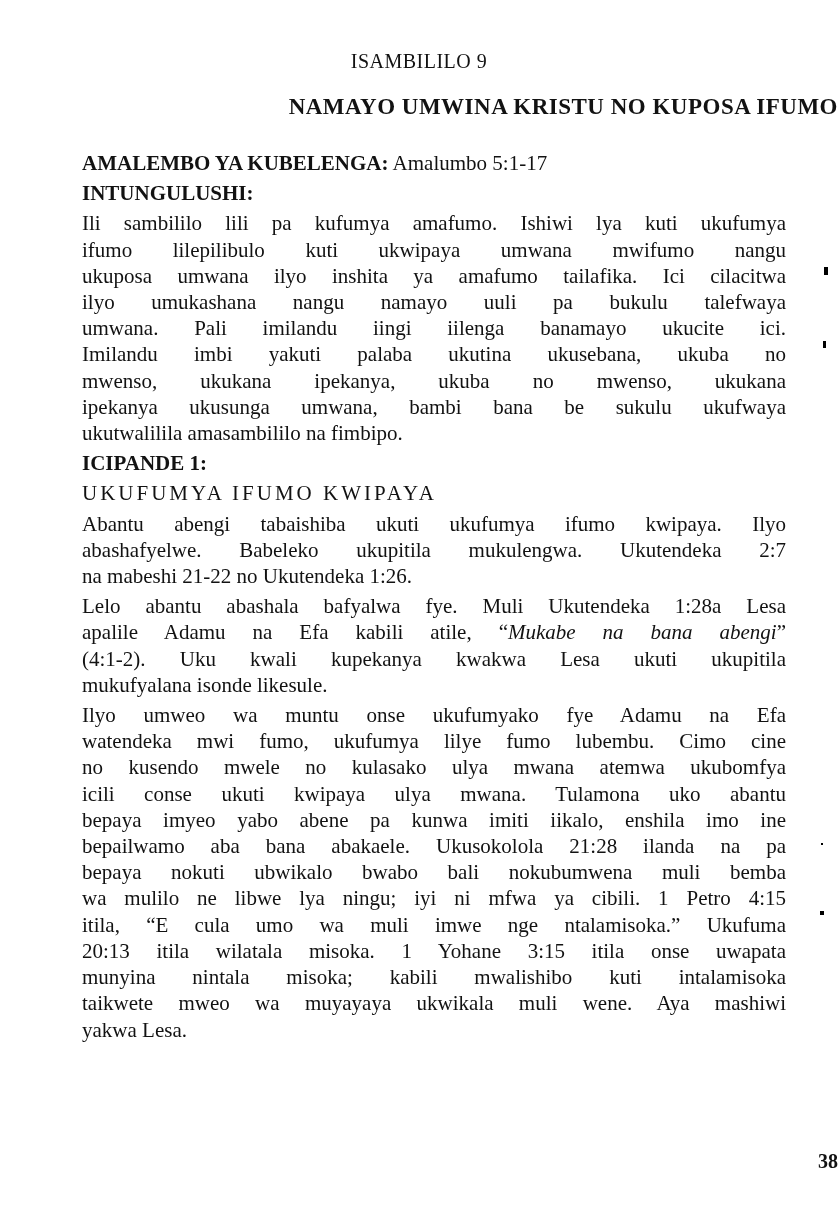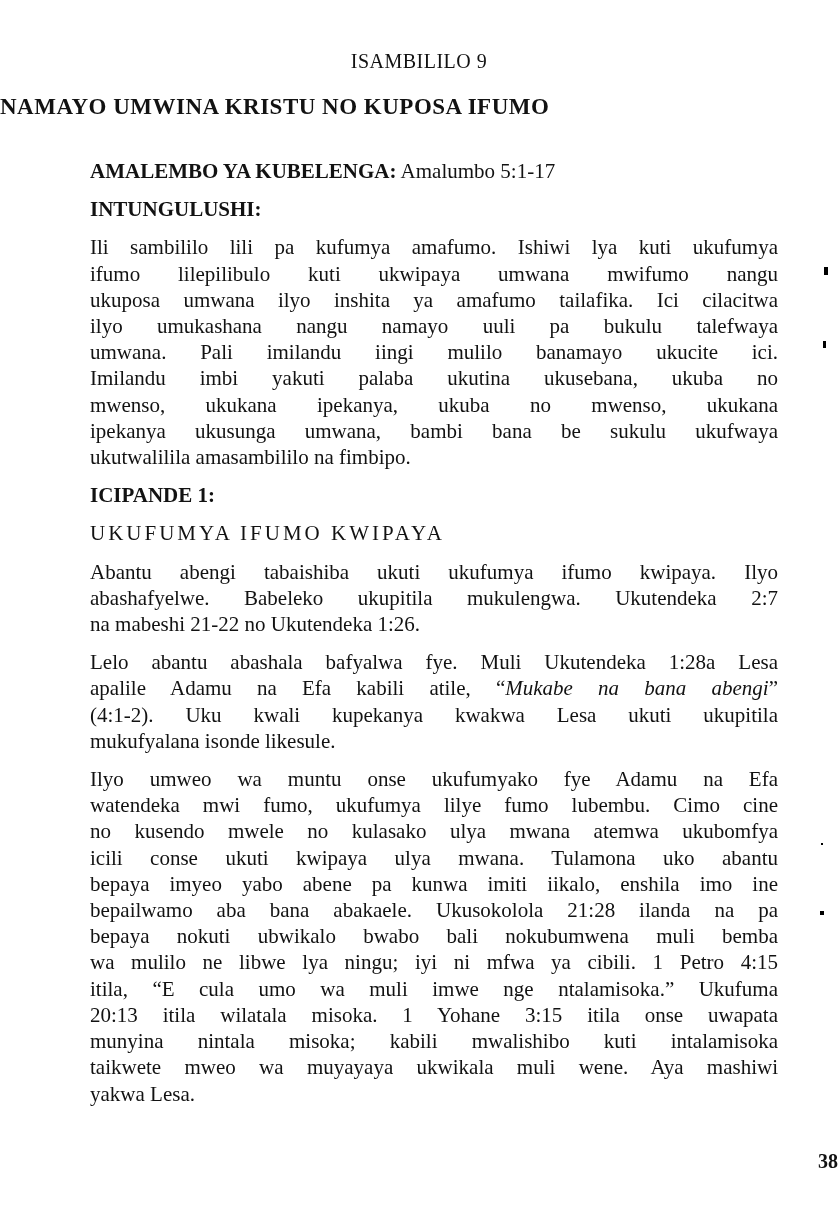--- a/index.html
+++ b/index.html
@@ -24,34 +24,34 @@
     text-align: center;
     font-weight: 400;
     font-size: 20px;
     letter-spacing: 0.5px;
   }
   .doc-title {
     position: absolute;
     top: 94px;
     left: 0;
     width: 100%;
-    text-align: left;
+    text-align: right;
     font-weight: 700;
     font-size: 23px;
     letter-spacing: 0.5px;
   }
   .content {
     position: absolute;
     top: 146px;
     left: 78px;
     width: 712px;
     font-size: 21px;
     line-height: 26.2px;
   }
-  .block { margin: 12px; }
+  .block { margin: 4px; }
   .line {
     text-align: justify;
     text-align-last: justify;
   }
   .line.last {
     text-align-last: left;
   }
   .subheading .line {
     letter-spacing: 3px;
   }
@@ -87,21 +87,21 @@
         <div class="line last"><b>AMALEMBO YA KUBELENGA:</b> Amalumbo 5:1-17</div>
       </div>
       <div class="block heading">
         <div class="line last"><b>INTUNGULUSHI:</b></div>
       </div>
       <div class="block para">
         <div class="line">Ili sambililo lili pa kufumya amafumo. Ishiwi lya kuti ukufumya</div>
         <div class="line">ifumo lilepilibulo kuti ukwipaya umwana mwifumo nangu</div>
         <div class="line">ukuposa umwana ilyo inshita ya amafumo tailafika. Ici cilacitwa</div>
         <div class="line">ilyo umukashana nangu namayo uuli pa bukulu talefwaya</div>
-        <div class="line">umwana. Pali imilandu iingi mulilo banamayo ukucite ici.</div>
+        <div class="line">umwana. Pali imilandu iingi iilenga banamayo ukucite ici.</div>
         <div class="line">Imilandu imbi yakuti palaba ukutina ukusebana, ukuba no</div>
         <div class="line">mwenso, ukukana ipekanya, ukuba no mwenso, ukukana</div>
         <div class="line">ipekanya ukusunga umwana, bambi bana be sukulu ukufwaya</div>
         <div class="line last">ukutwalilila amasambililo na fimbipo.</div>
       </div>
       <div class="block heading">
         <div class="line last"><b>ICIPANDE 1:</b></div>
       </div>
       <div class="block subheading">
         <div class="line last">UKUFUMYA IFUMO KWIPAYA</div>

